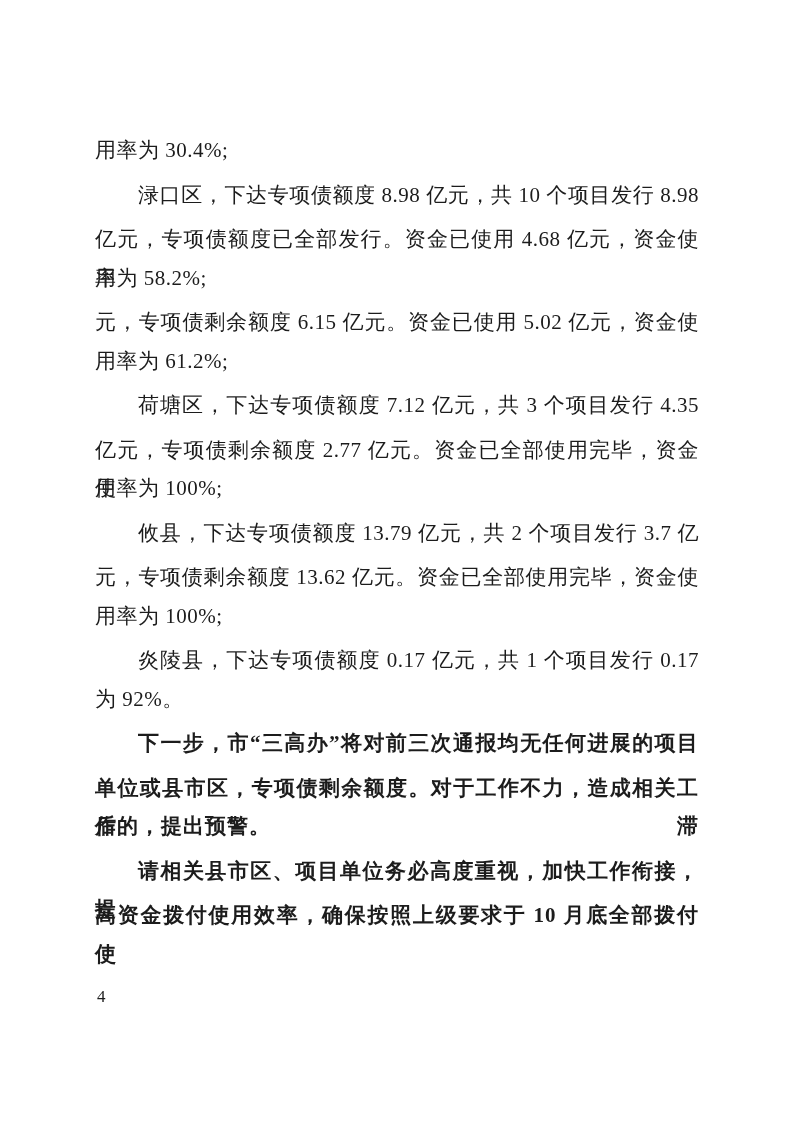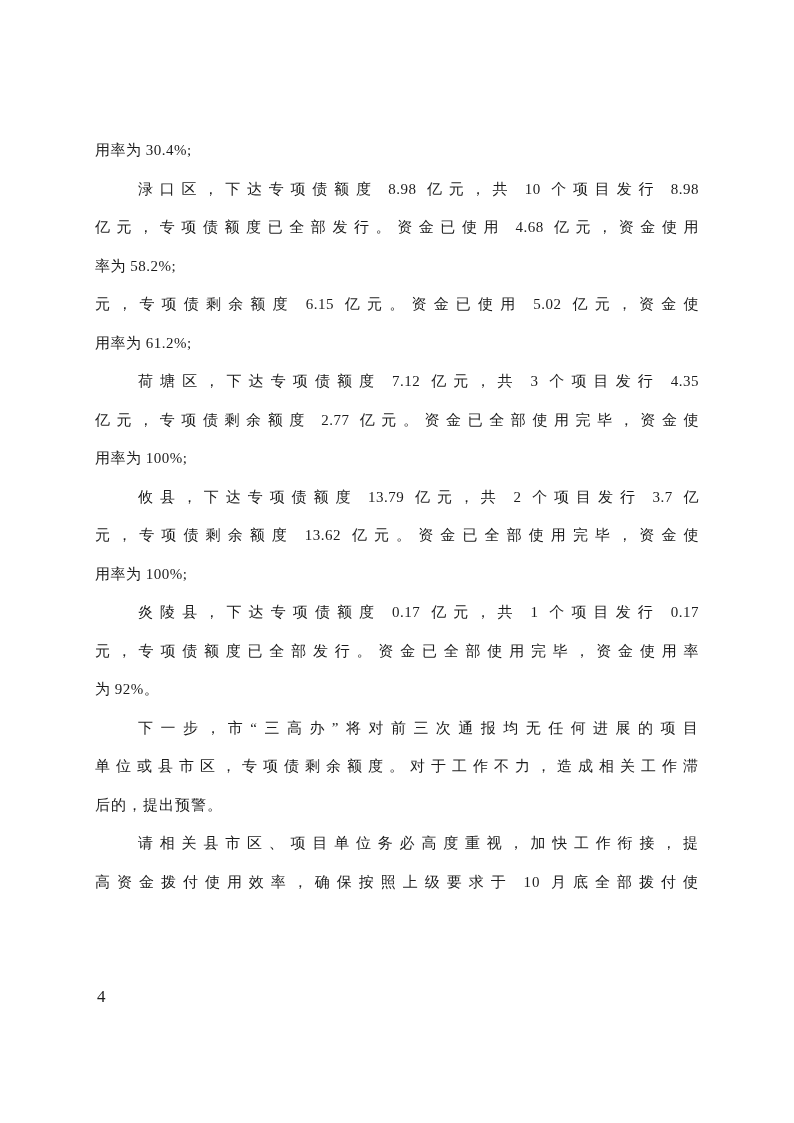--- a/index.html
+++ b/index.html
@@ -16,38 +16,39 @@
     font-family: "Liberation Serif", "DejaVu Serif", serif;
     color: #1c1c1c;
   }
   .content {
     position: absolute;
     left: 95px;
     top: 131px;
     width: 604px;
   }
   .ln {
-    font-size: 15px;
+    font-size: 21px;
     line-height: 38.5px;
     height: 38.5px;
     white-space: nowrap;
     text-align: left;
     letter-spacing: 0.5px;
   }
   .ln.fill {
     white-space: normal;
     text-align: justify;
     text-align-last: justify;
+    margin-top: 6px;
     -moz-text-align-last: justify;
   }
   .ln.ind {
     text-indent: 43px;
   }
   .ln.bold {
-    font-weight: 400;
+    font-weight: 700;
     letter-spacing: 1px;
   }
   .pageno {
     position: absolute;
     left: 97px;
     top: 986px;
     font-size: 17px;
     line-height: 22px;
     color: #1c1c1c;
   }
@@ -63,21 +64,20 @@
     <div class="ln">率为 58.2%;</div>
     <div class="ln fill">元，专项债剩余额度 6.15 亿元。资金已使用 5.02 亿元，资金使</div>
     <div class="ln">用率为 61.2%;</div>
     <div class="ln ind fill">荷塘区，下达专项债额度 7.12 亿元，共 3 个项目发行 4.35</div>
     <div class="ln fill">亿元，专项债剩余额度 2.77 亿元。资金已全部使用完毕，资金使</div>
     <div class="ln">用率为 100%;</div>
     <div class="ln ind fill">攸县，下达专项债额度 13.79 亿元，共 2 个项目发行 3.7 亿</div>
     <div class="ln fill">元，专项债剩余额度 13.62 亿元。资金已全部使用完毕，资金使</div>
     <div class="ln">用率为 100%;</div>
     <div class="ln ind fill">炎陵县，下达专项债额度 0.17 亿元，共 1 个项目发行 0.17</div>
-    <div class="ln fill">元，专项债额度已全部发行。资金已全部使用完毕，资金使用率</div>
     <div class="ln">为 92%。</div>
     <div class="ln ind fill bold">下一步，市“三高办”将对前三次通报均无任何进展的项目</div>
     <div class="ln fill bold">单位或县市区，专项债剩余额度。对于工作不力，造成相关工作滞</div>
     <div class="ln bold">后的，提出预警。</div>
     <div class="ln ind fill bold">请相关县市区、项目单位务必高度重视，加快工作衔接，提</div>
     <div class="ln fill bold">高资金拨付使用效率，确保按照上级要求于 10 月底全部拨付使</div>
   </div>
   <div class="pageno">4</div>
 </div>
 

